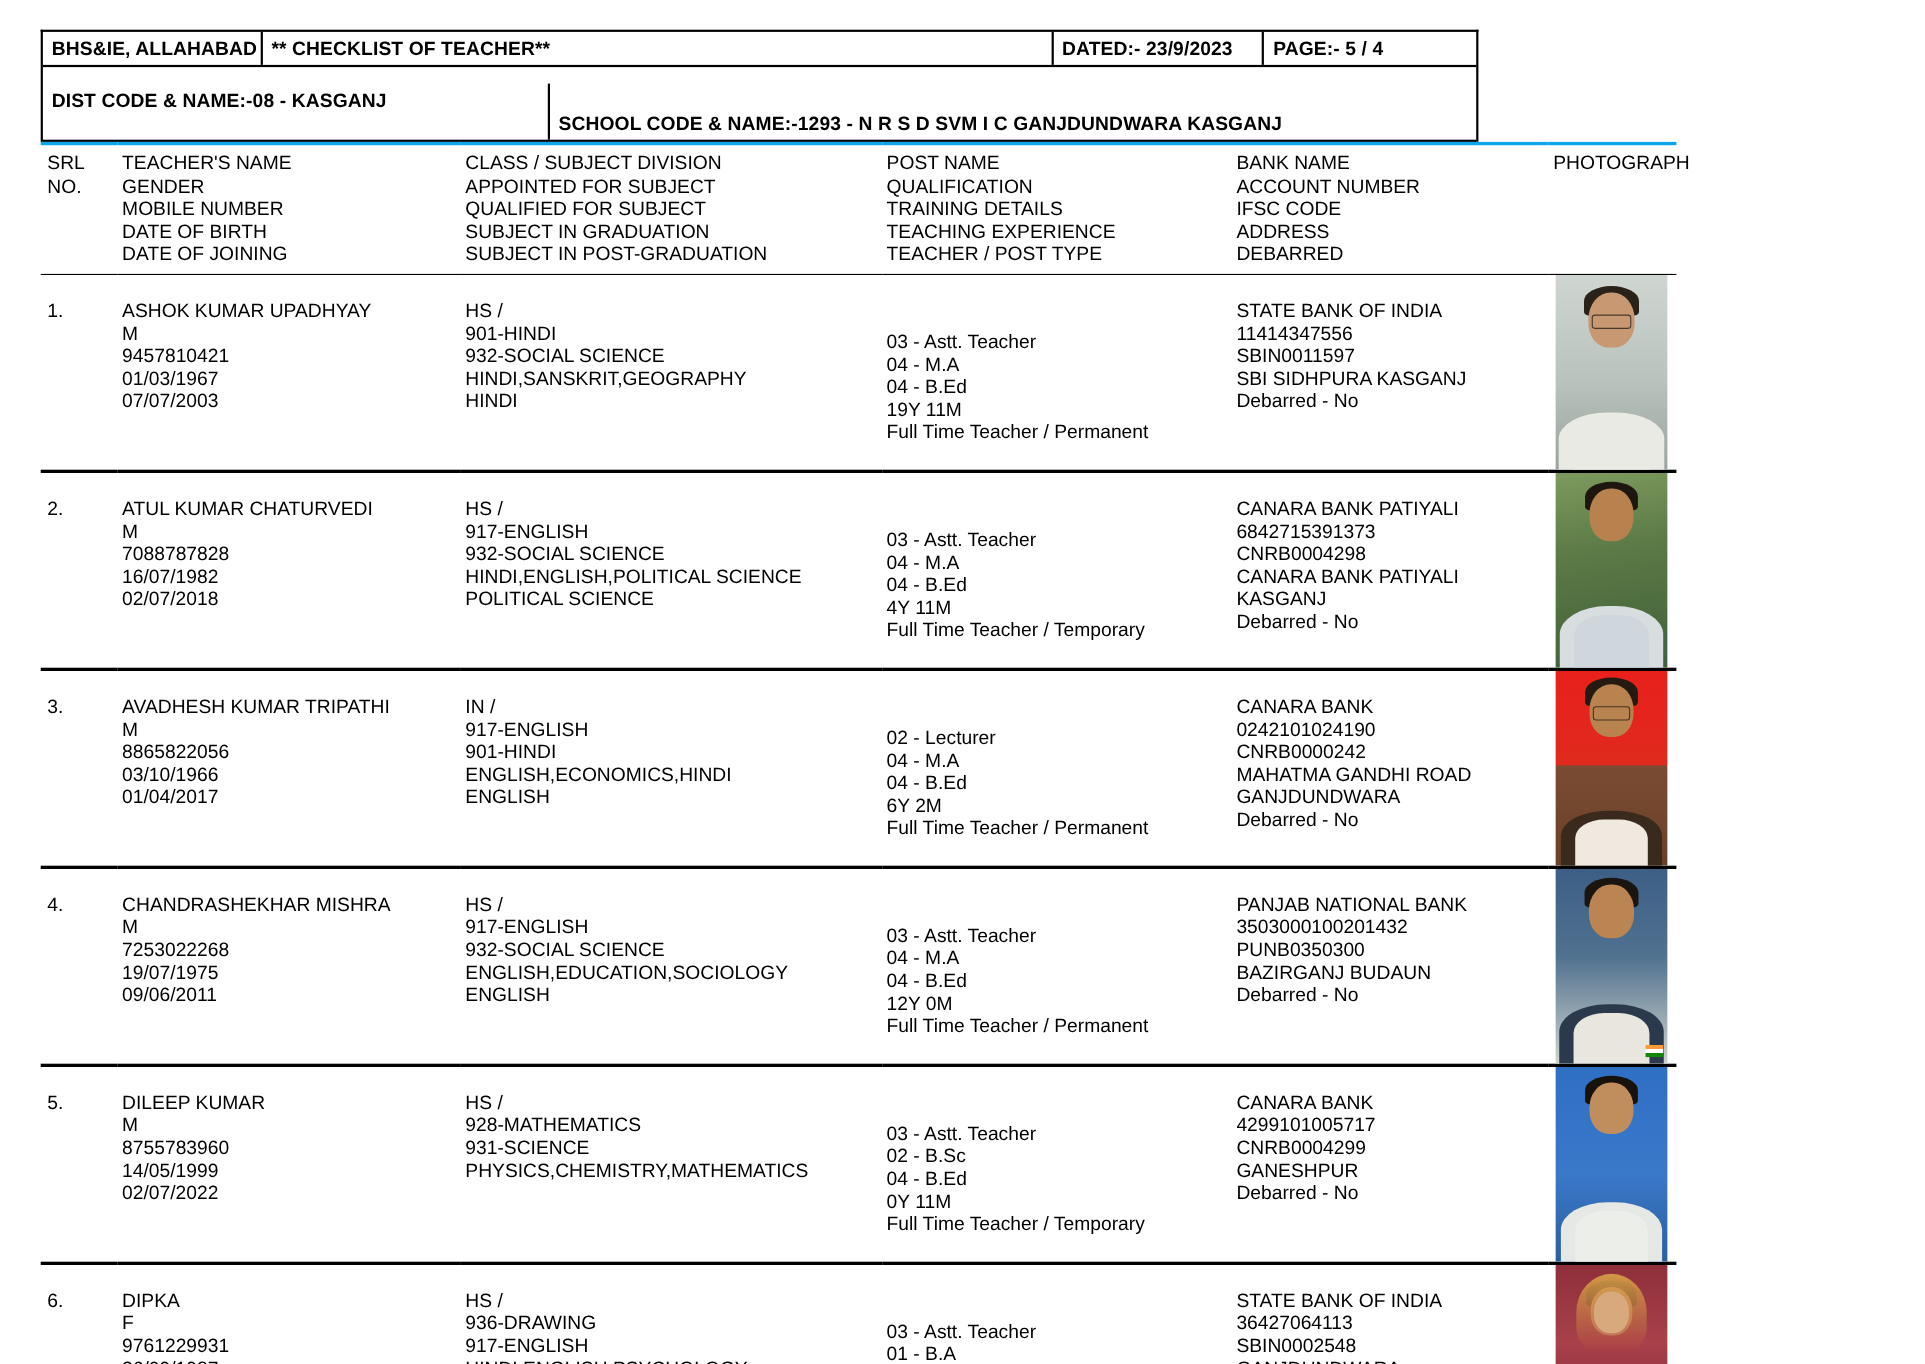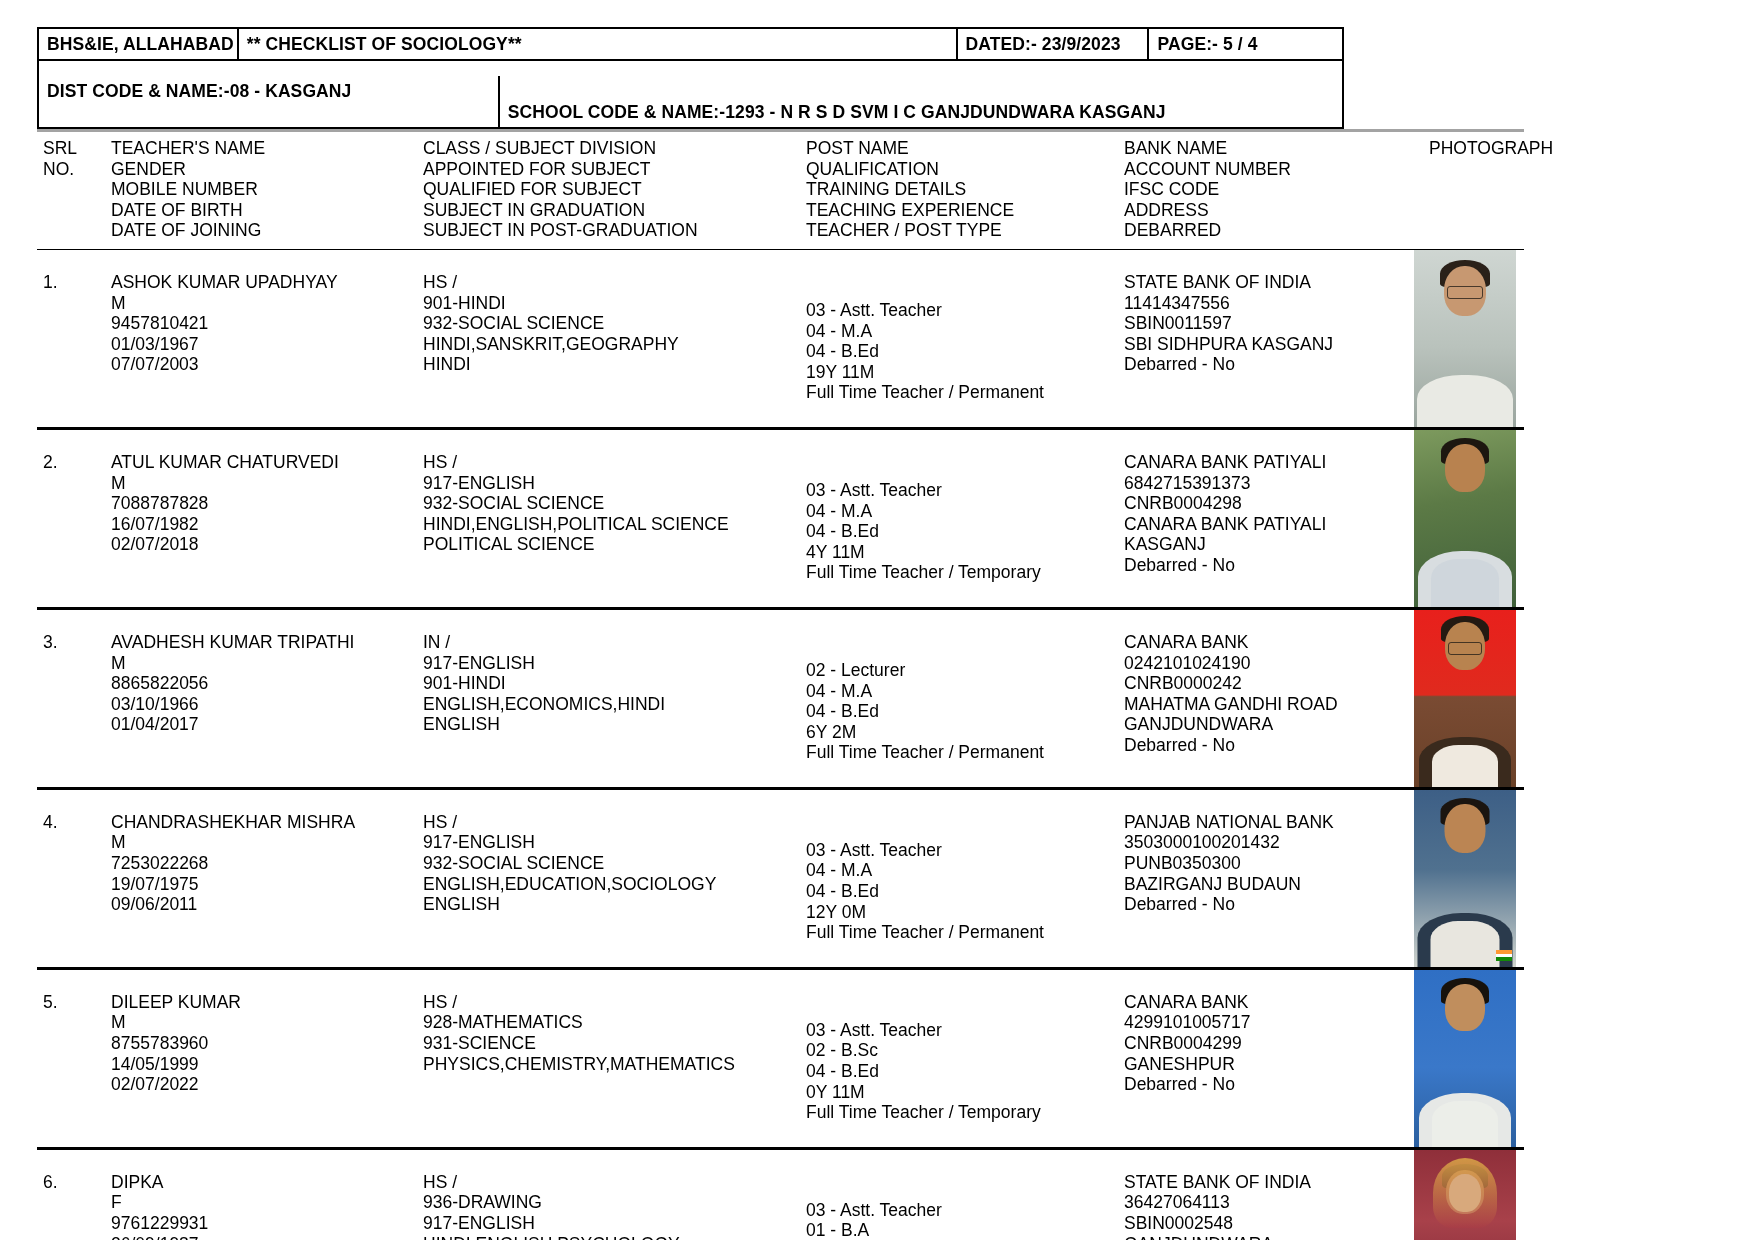--- a/index.html
+++ b/index.html
@@ -71,35 +71,35 @@
   
   col.w-srl    { width: 70px; }
   col.w-name   { width: 312px; }
   col.w-class  { width: 383px; }
   col.w-post   { width: 318px; }
   col.w-bank   { width: 288px; }
   col.w-photo  { width: 116px; }
 
   
   tr.colhead td {
-    border-top: 3px solid #a3a3a3;
+    border-top: 3px solid #0ea5e9;
     border-bottom: 1px solid #000;
     padding: 6px 0 8px 0;
   }
   .chcell {
     font-size: 17.5px;
     line-height: 20.6px;
     white-space: pre-line;
   }
   .ch-srl    { padding-left: 6px; }
   .ch-name   { padding-left: 4px; }
   .ch-class  { padding-left: 4px; }
   .ch-post   { padding-left: 4px; }
   .ch-bank   { padding-left: 4px; }
-  .ch-photo  { padding-left: 4px; margin-left: 17px; }
+  .ch-photo  { padding-left: 4px; }
 
   
   tr.datarow > td {
     border-bottom: 3px solid #000;
     padding-top: 22px;
     padding-bottom: 24px;
     height: 130px;
   }
   tr.datarow > td.photo-cell {
     padding: 0;
@@ -182,21 +182,21 @@
   }
 </style>
 </head>
 <body>
 
 <div class="page">
 
   <div class="hdr">
     <div class="hdr-row">
       <div class="hdr-cell hdr-sep c-org">BHS&amp;IE, ALLAHABAD</div>
-      <div class="hdr-cell hdr-sep c-title">** CHECKLIST OF SOCIOLOGY**</div>
+      <div class="hdr-cell hdr-sep c-title">** CHECKLIST OF TEACHER**</div>
       <div class="hdr-cell hdr-sep c-dated">DATED:- 23/9/2023</div>
       <div class="hdr-cell c-page">PAGE:- 5 / 4</div>
     </div>
     <div class="hdr-row">
       <div class="hdr-cell hdr-sep c-dist">DIST CODE &amp; NAME:-08 - KASGANJ</div>
       <div class="hdr-cell c-school">SCHOOL CODE &amp; NAME:-1293 - N R S D SVM I C GANJDUNDWARA KASGANJ</div>
     </div>
   </div>
 
   <table class="main">

